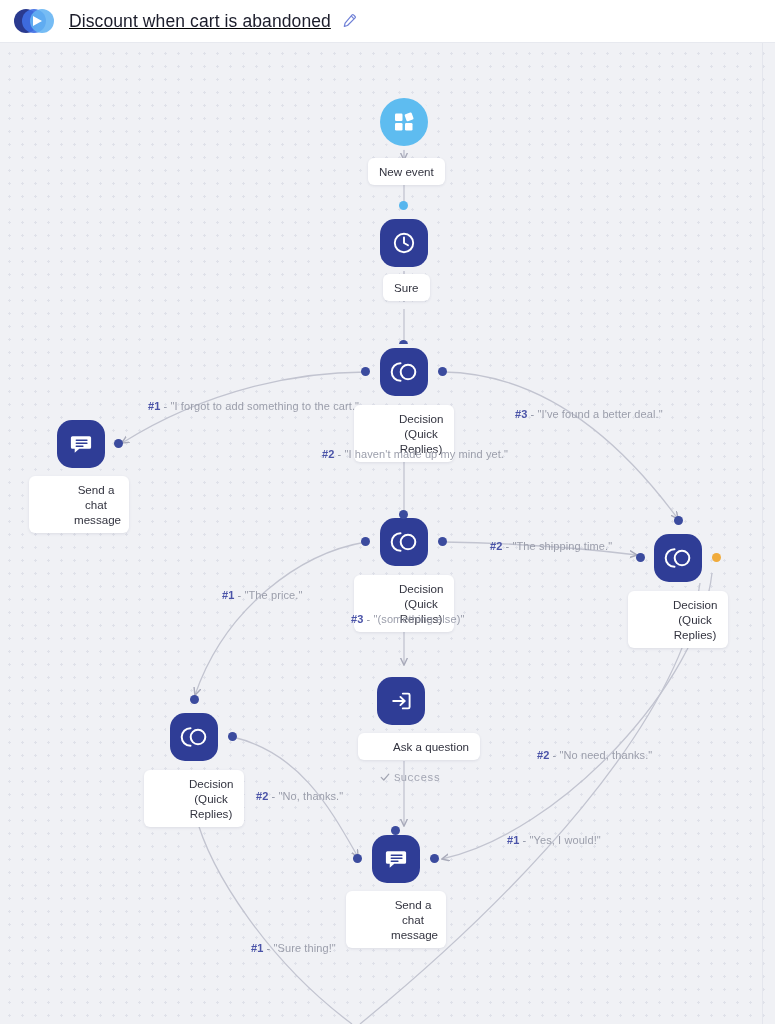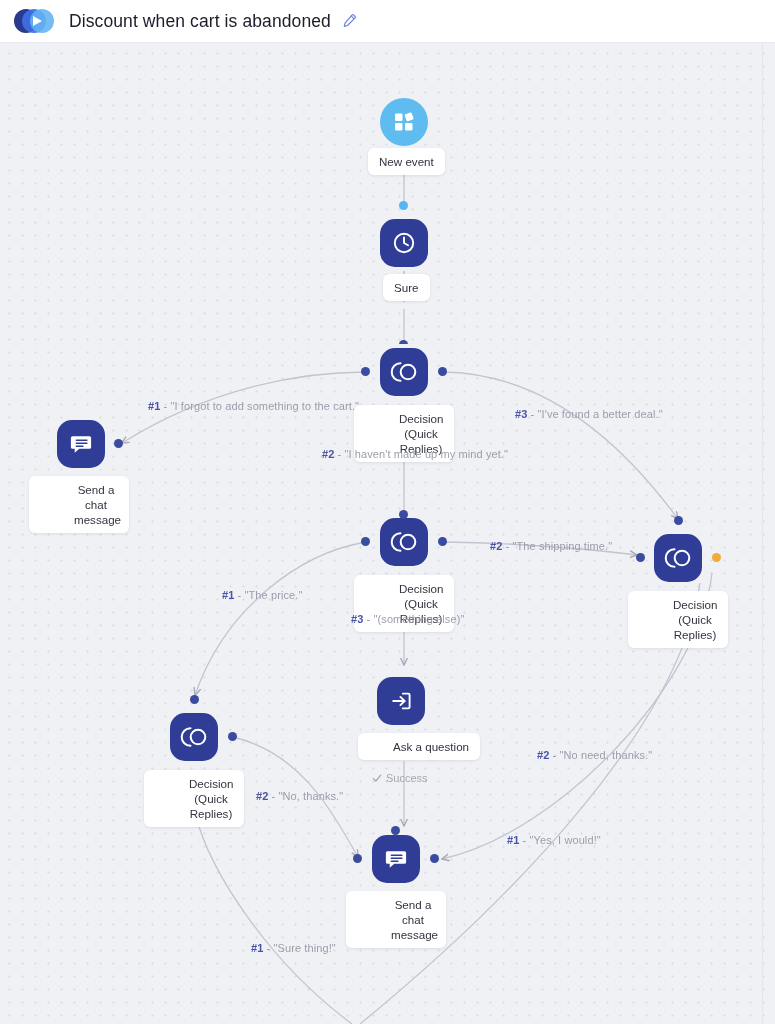--- a/index.html
+++ b/index.html
@@ -14,20 +14,21 @@
 
   
   .header {
     position: absolute; top: 0; left: 0;
     width: 775px; height: 43px;
     background: #ffffff;
     border-bottom: 1px solid #e7e9ef;
     display: flex; align-items: center;
     padding-left: 14px;
     z-index: 20;
+    text-decoration: underline;
   }
   .logo { width: 44px; height: 30px; position: relative; flex: 0 0 auto; }
   .logo .c { position: absolute; border-radius: 50%; top: 3px; }
   .logo .c1 { left: 0;  width: 24px; height: 24px; background: #2a3a8f; }
   .logo .c2 { left: 8px;  width: 24px; height: 24px; background: #3f6fe4; opacity: .92; }
   .logo .c3 { left: 16px; width: 24px; height: 24px; background: #63b3f2; opacity: .88; }
   .logo .play {
     position: absolute; left: 19px; top: 10px;
     width: 0; height: 0;
     border-left: 9px solid #ffffff;
@@ -169,21 +170,21 @@
 
     <div class="node" style="left:380px; top:55px;">
       <div class="icon-box round">
         <svg width="24" height="24" viewBox="0 0 24 24">
           <rect x="3" y="3.5" width="7.5" height="7.5" rx="1.2" fill="#ffffff"></rect>
           <rect x="3" y="13" width="7.5" height="7.5" rx="1.2" fill="#ffffff"></rect>
           <rect x="13" y="13" width="7.5" height="7.5" rx="1.2" fill="#ffffff"></rect>
           <rect x="13.4" y="3.2" width="7.4" height="7.4" rx="1.2" fill="#ffffff" transform="rotate(-20 17.1 6.9)"></rect>
         </svg>
       </div>
-      <div class="label" style="left:-12px; top:50px;">New event</div>
+      <div class="label" style="left:-12px; top:60px;">New event</div>
     </div>
     <div class="port blue-light" style="left:399px; top:158px;"></div>
 
     <div class="node" style="left:380px; top:176px;">
       <div class="icon-box">
         <svg width="26" height="26" viewBox="0 0 26 26">
           <circle cx="13" cy="13" r="9.2" fill="none" stroke="#ffffff" stroke-width="1.9"></circle>
           <path d="M13 7.4 L13 13 L17 15.3" fill="none" stroke="#ffffff" stroke-width="1.9" stroke-linecap="round" stroke-linejoin="round"></path>
         </svg>
       </div>
@@ -246,21 +247,21 @@
     <div class="node" style="left:377px; top:634px;">
       <div class="icon-box">
         <svg width="26" height="26" viewBox="0 0 26 26">
           <path d="M14.8 5.6 h5.4 a1.4 1.4 0 0 1 1.4 1.4 v12 a1.4 1.4 0 0 1 -1.4 1.4 h-5.4" fill="none" stroke="#ffffff" stroke-width="1.9" stroke-linecap="round"></path>
           <path d="M5.2 13 h11.2" fill="none" stroke="#ffffff" stroke-width="1.9" stroke-linecap="round"></path>
           <path d="M12.4 8.9 L16.6 13 L12.4 17.1" fill="none" stroke="#ffffff" stroke-width="1.9" stroke-linecap="round" stroke-linejoin="round"></path>
         </svg>
       </div>
       <div class="label" style="left:-19px; top:56px;padding-left:35px;">Ask a question</div>
     </div>
-    <div class="success" style="left:372px; top:729px;">
+    <div class="success" style="left:380px; top:729px;font-family:Liberation Mono, monospace;">
       <svg width="10" height="10" viewBox="0 0 10 10" style="vertical-align:-1px;margin-right:4px">
         <path d="M1.2 5.4 L3.8 8 L8.8 2.2" fill="none" stroke="#a3a6b3" stroke-width="1.2" stroke-linecap="round" stroke-linejoin="round"></path>
       </svg><span>Success</span>
     </div>
 
     <div class="node" style="left:170px; top:670px;">
       <div class="icon-box">
         <svg width="30" height="26" viewBox="0 0 30 26">
           <path d="M11.5 4.2 A8.8 8.8 0 0 0 11.5 21.8" fill="none" stroke="#ffffff" stroke-width="2" stroke-linecap="round"></path>
           <circle cx="19" cy="13" r="7.3" fill="none" stroke="#ffffff" stroke-width="2"></circle>

